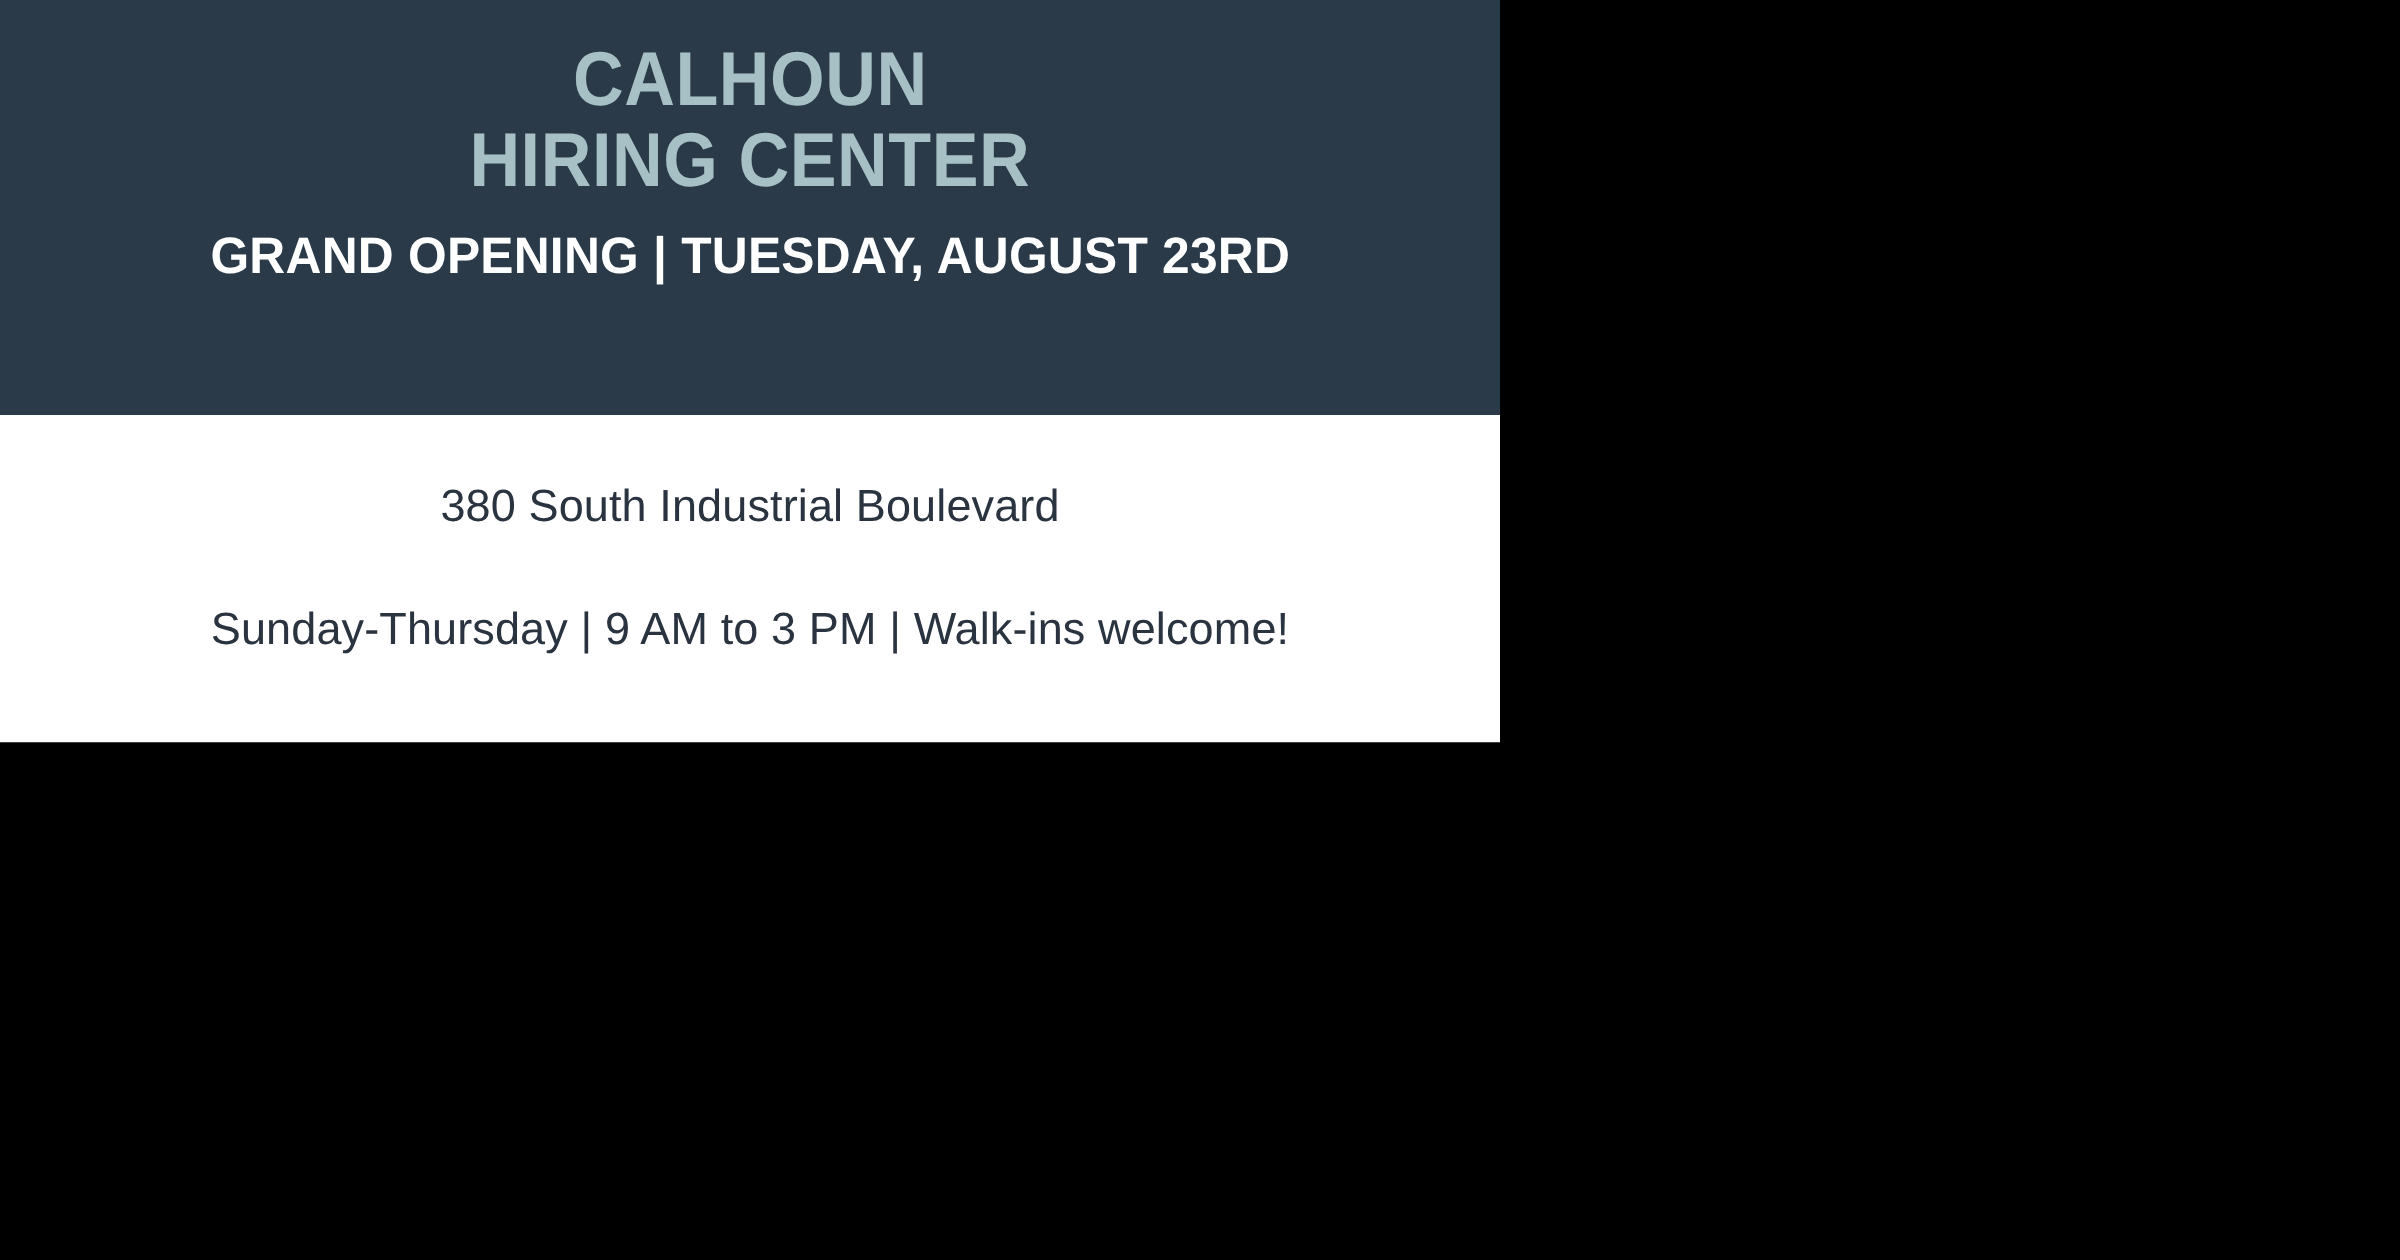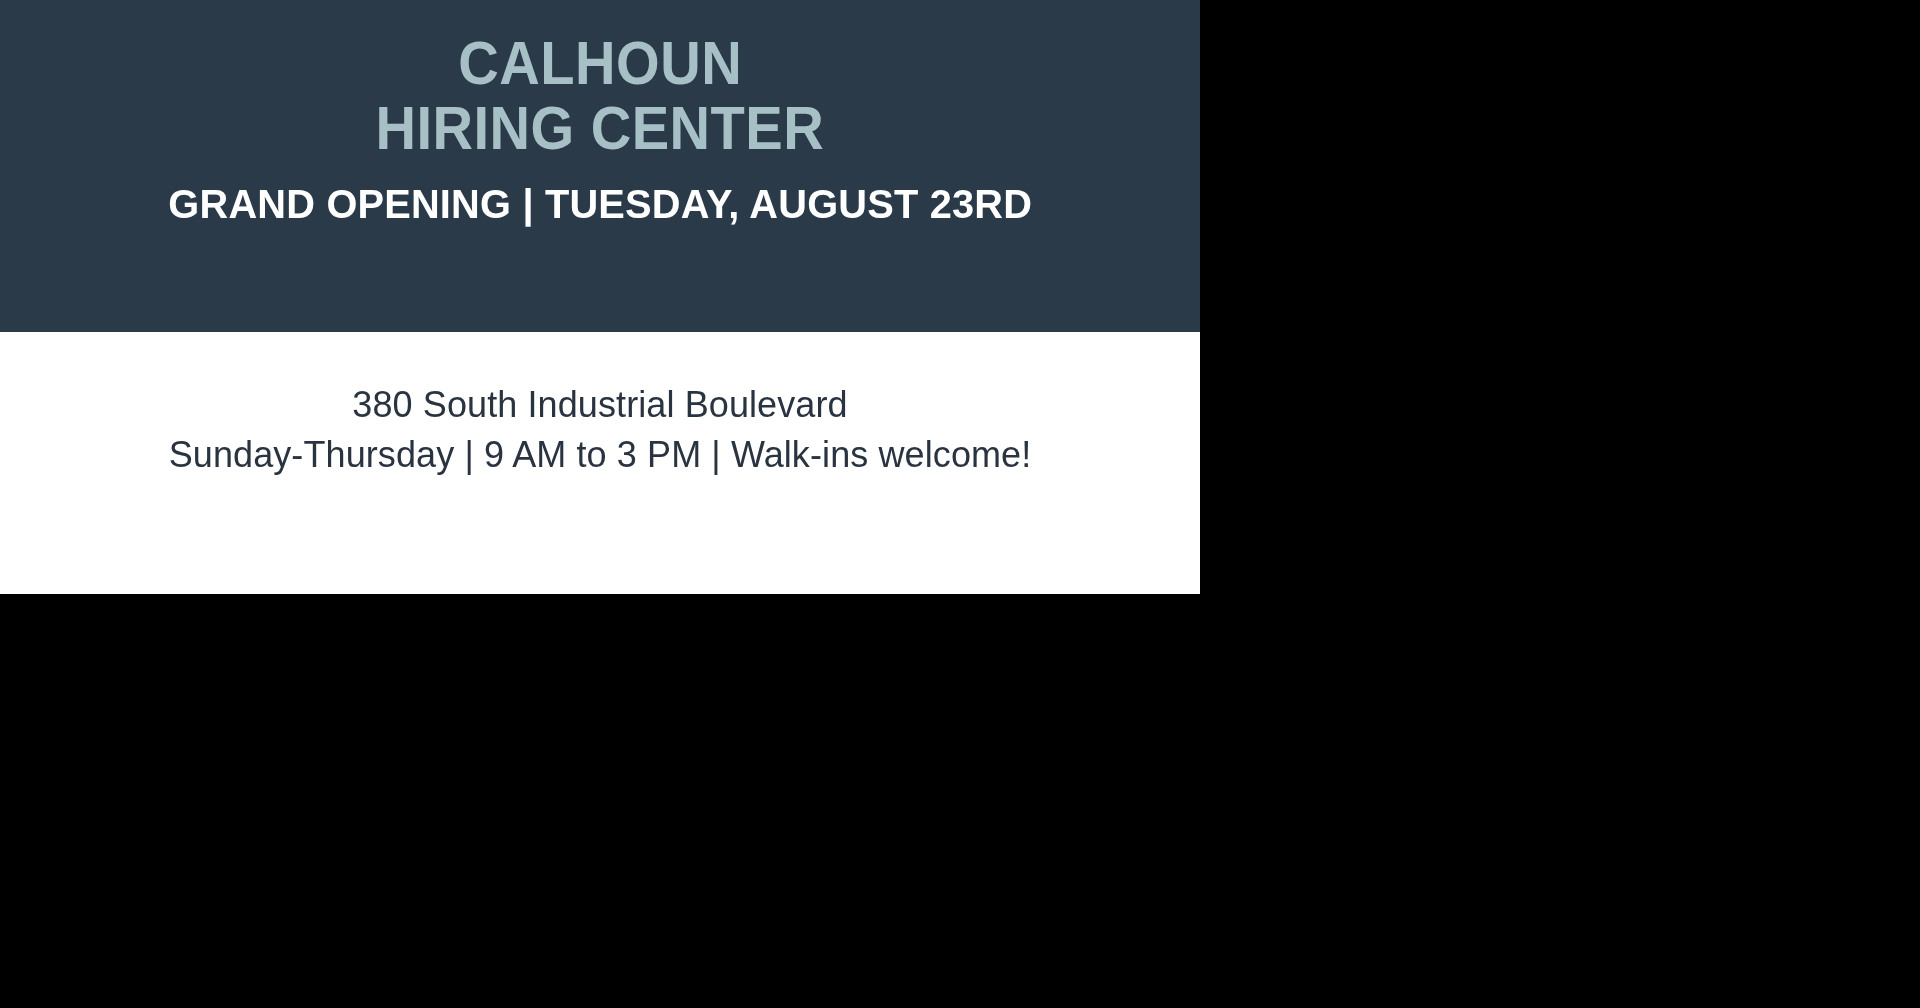--- a/index.html
+++ b/index.html
@@ -82,20 +82,21 @@
   .info-block {
     width: 100%;
     height: 262px;
     background: #ffffff;
     box-sizing: border-box;
     display: flex;
     flex-direction: column;
     align-items: center;
     justify-content: flex-start;
     padding-top: 48px;
+    gap: 48px;
   }
 
   .info-line {
     color: #2a3340;
     font-family: "Liberation Sans", sans-serif;
     font-weight: 400;
     font-size: 36px;
     line-height: 50px;
     letter-spacing: 0.1px;
     text-align: center;

